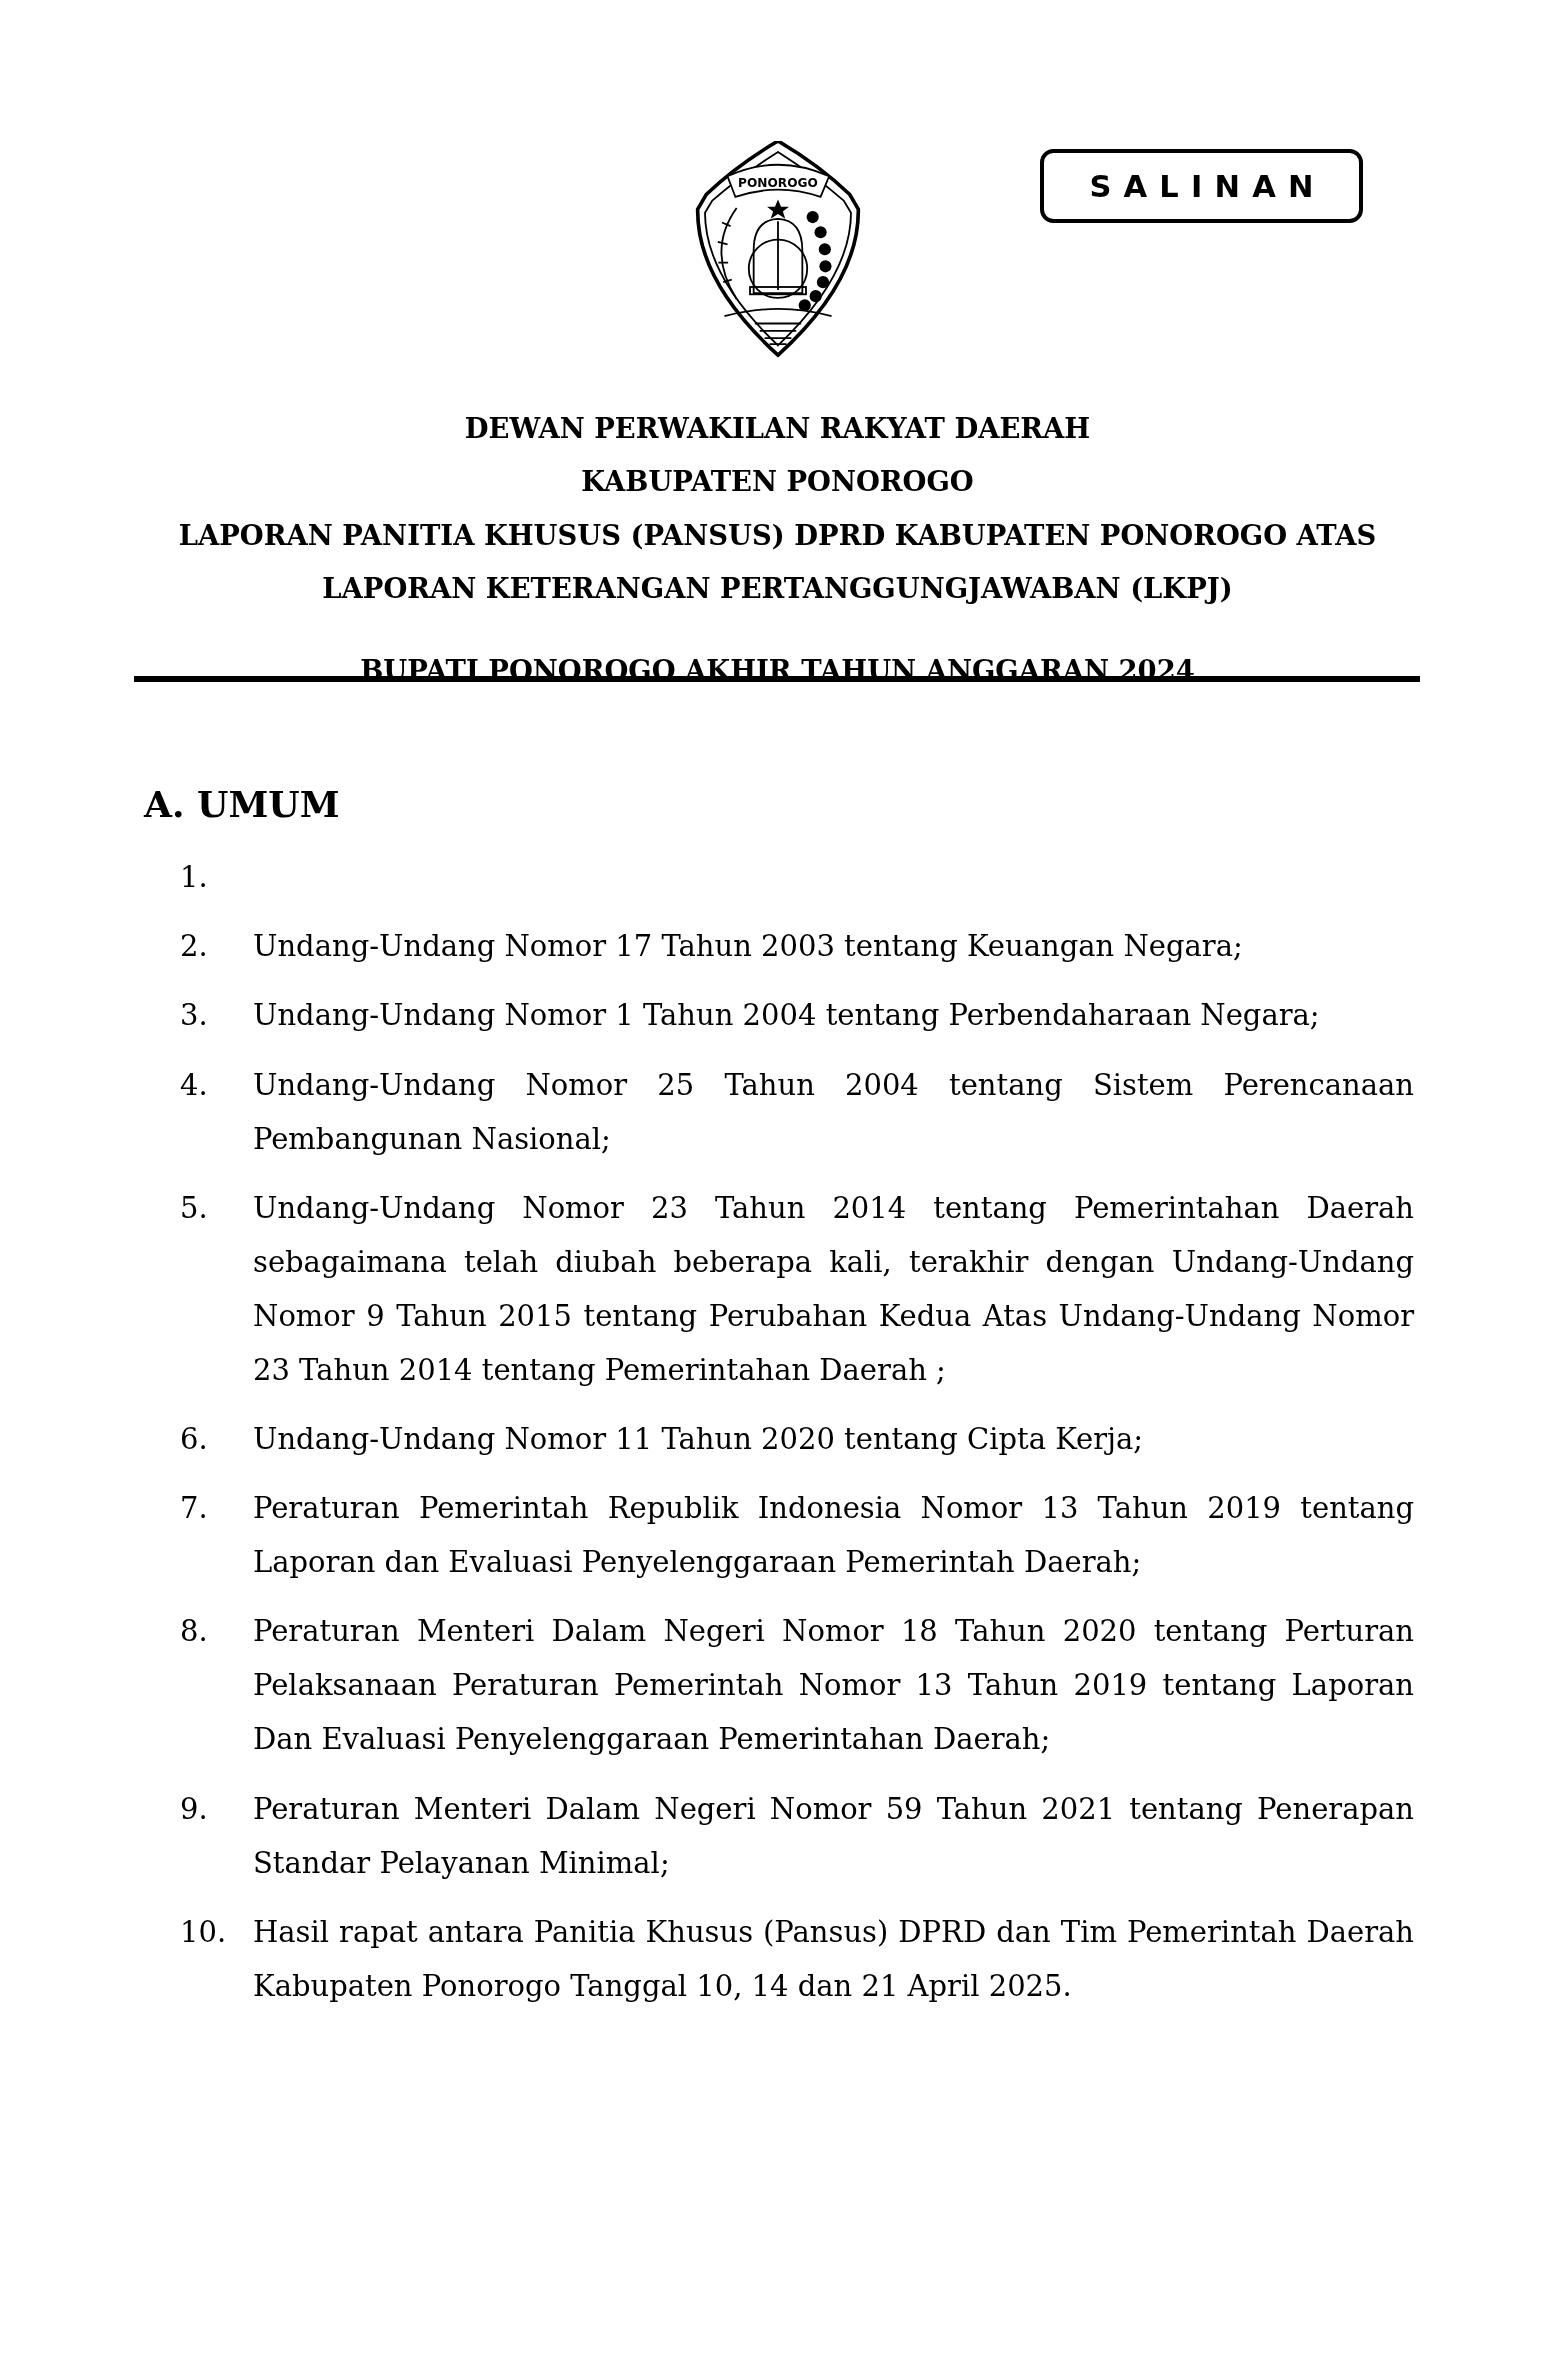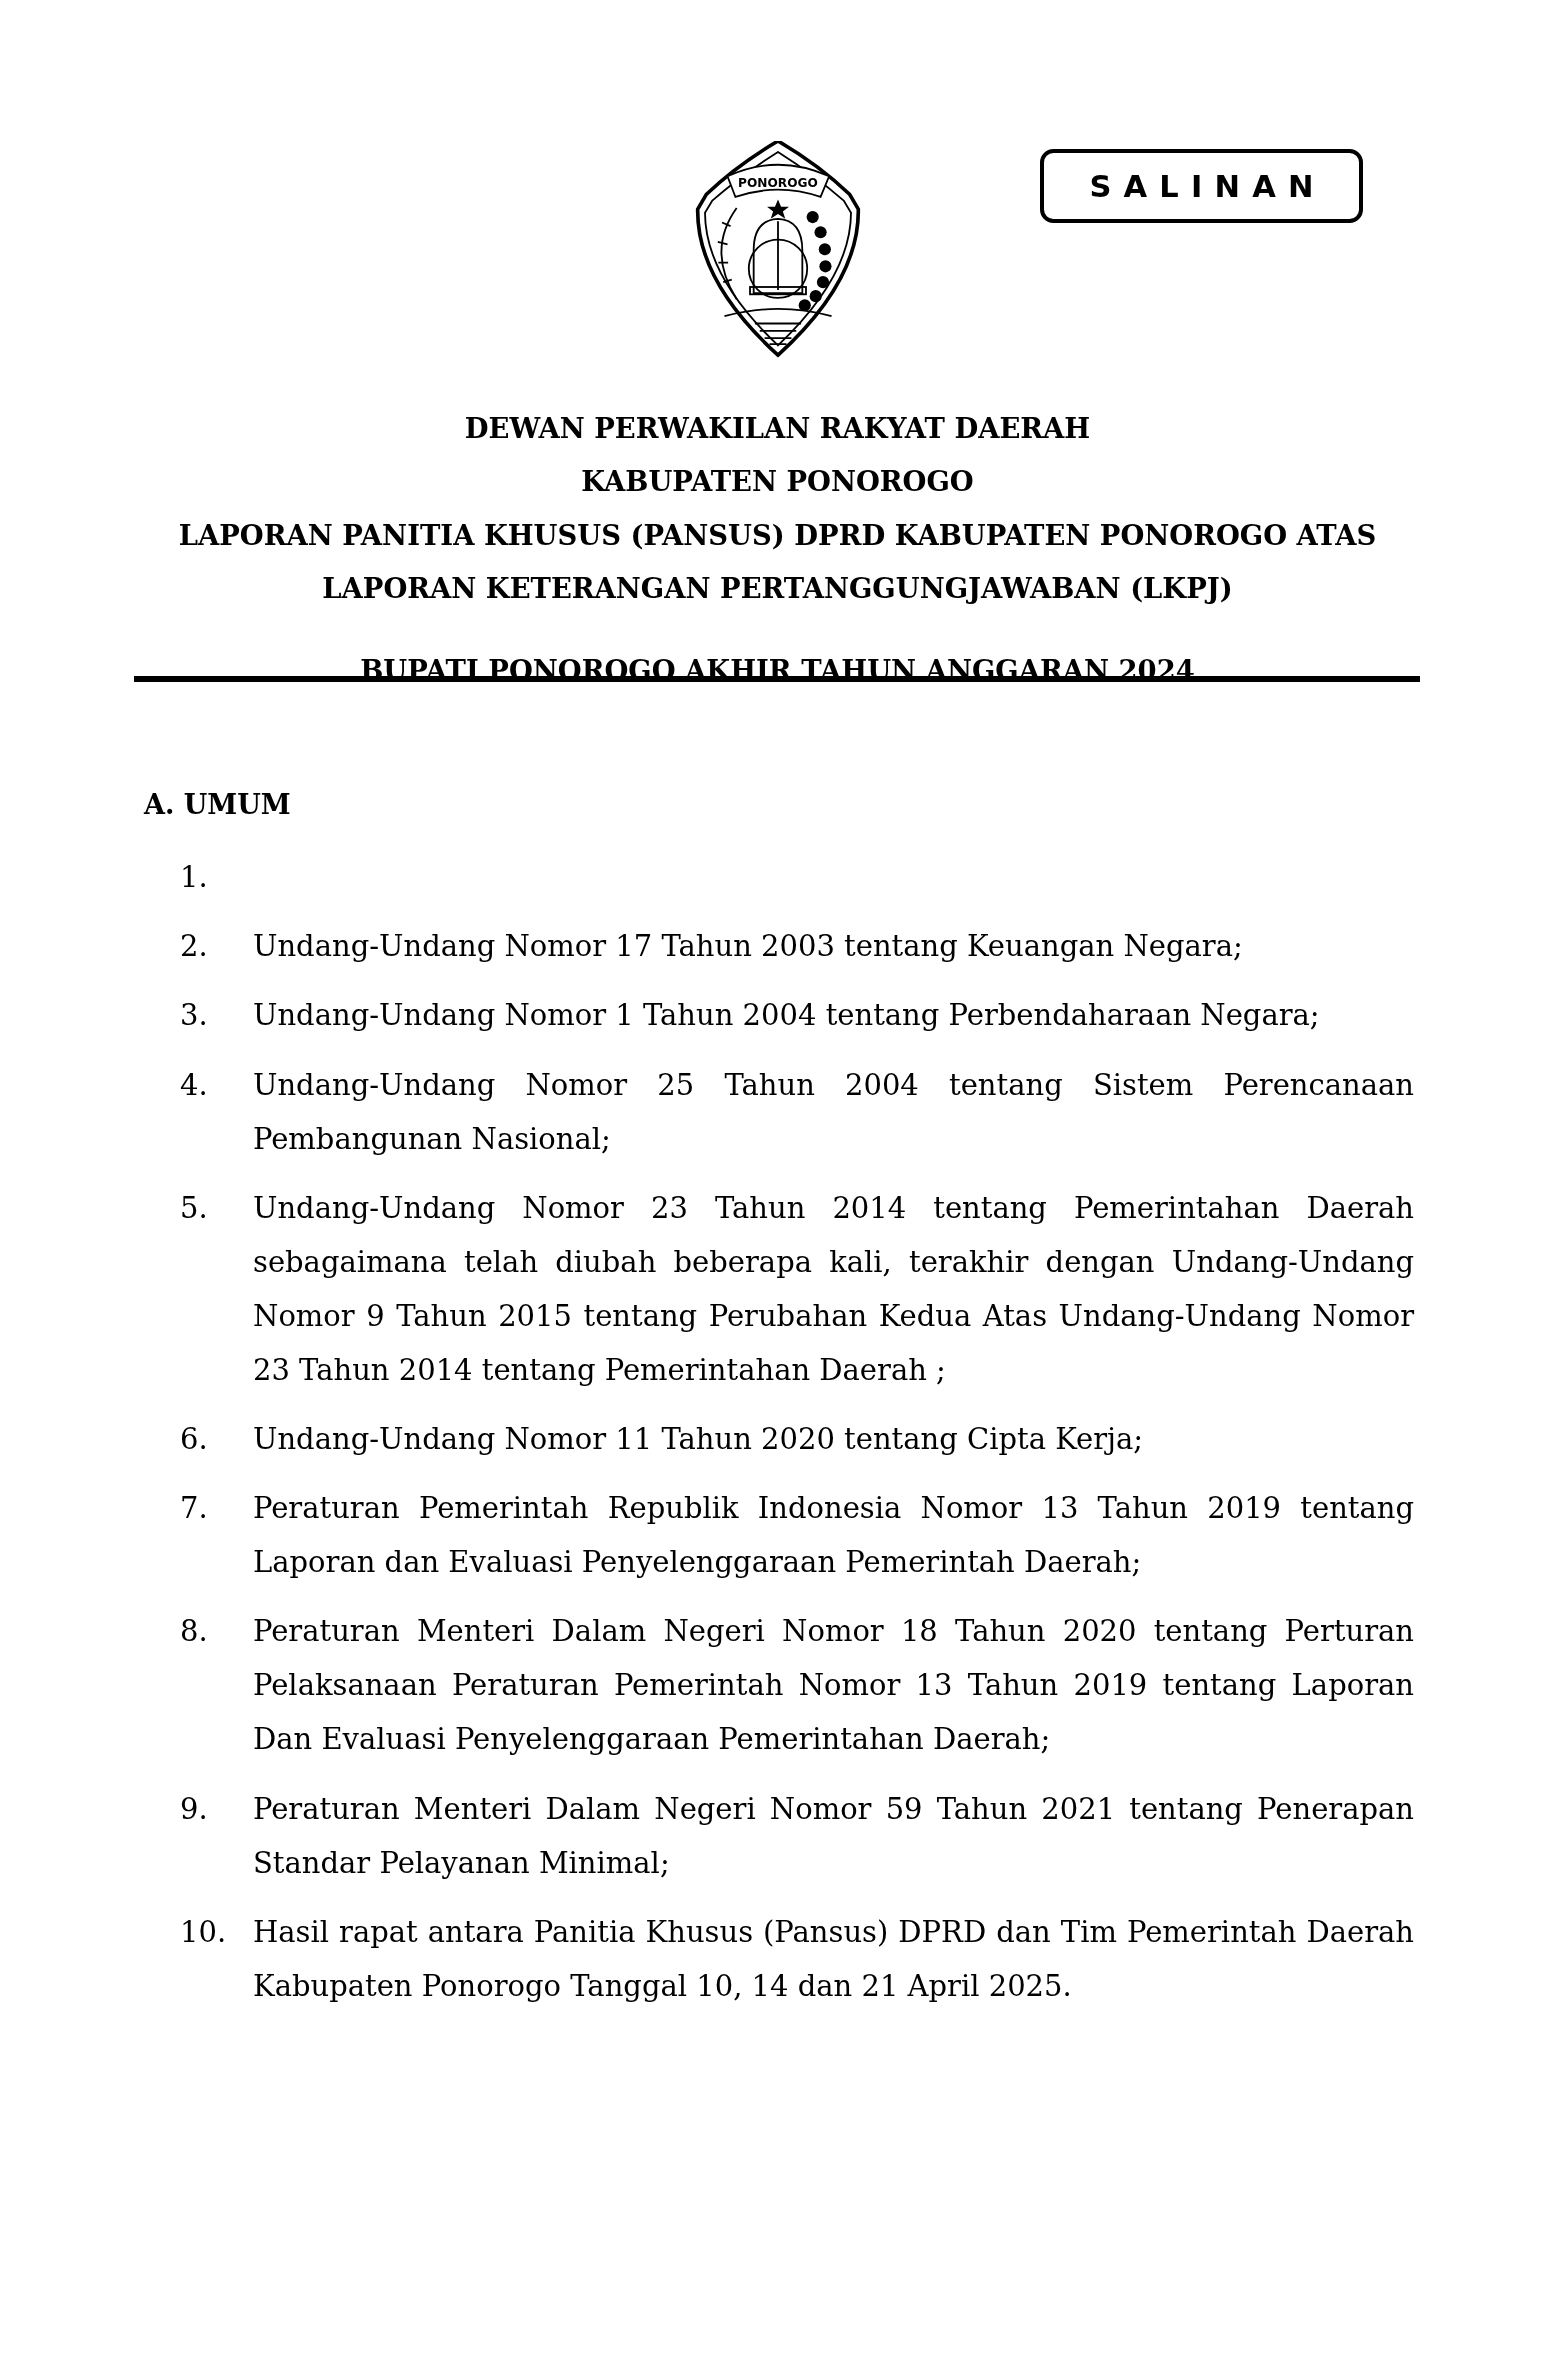--- a/index.html
+++ b/index.html
@@ -16,21 +16,21 @@
   .heading { position: absolute; left: 0; width: 1555px; text-align: center;
     font-family: "DejaVu Serif", serif; font-weight: bold; font-size: 27.4px; line-height: 37px; }
   .h1 { top: 410px; }
   .h2 { top: 463px; }
   .h3 { top: 517px; left: 0; }
   .h4 { top: 570px; }
   .h5 { top: 652px; text-align: center; }
 
   .rule { position: absolute; left: 134px; top: 676px; width: 1286px; height: 5.5px; background: #000; }
 
-  .section { position: absolute; left: 144px; top: 786px; font-family: "DejaVu Serif", serif; font-weight: bold; font-size: 27px; line-height: 37px; }
+  .section { position: absolute; left: 144px; top: 786px; font-family: "DejaVu Serif", serif; font-weight: bold; font-size: 36px; line-height: 37px; }
 
   .list { position: absolute; left: 0; top: 850px; width: 1555px; font-family: "DejaVu Serif", serif; font-size: 29px; line-height: 54px; }
   .item { position: relative; display: flex; margin-bottom: 15.2px; }
   .num { width: 253px; box-sizing: border-box; padding-left: 180px; flex: 0 0 253px; }
   .txt { width: 1161px; text-align: justify; text-align-last: left; }
 </style>
 </head>
 <body>
 
 <div class="page">

